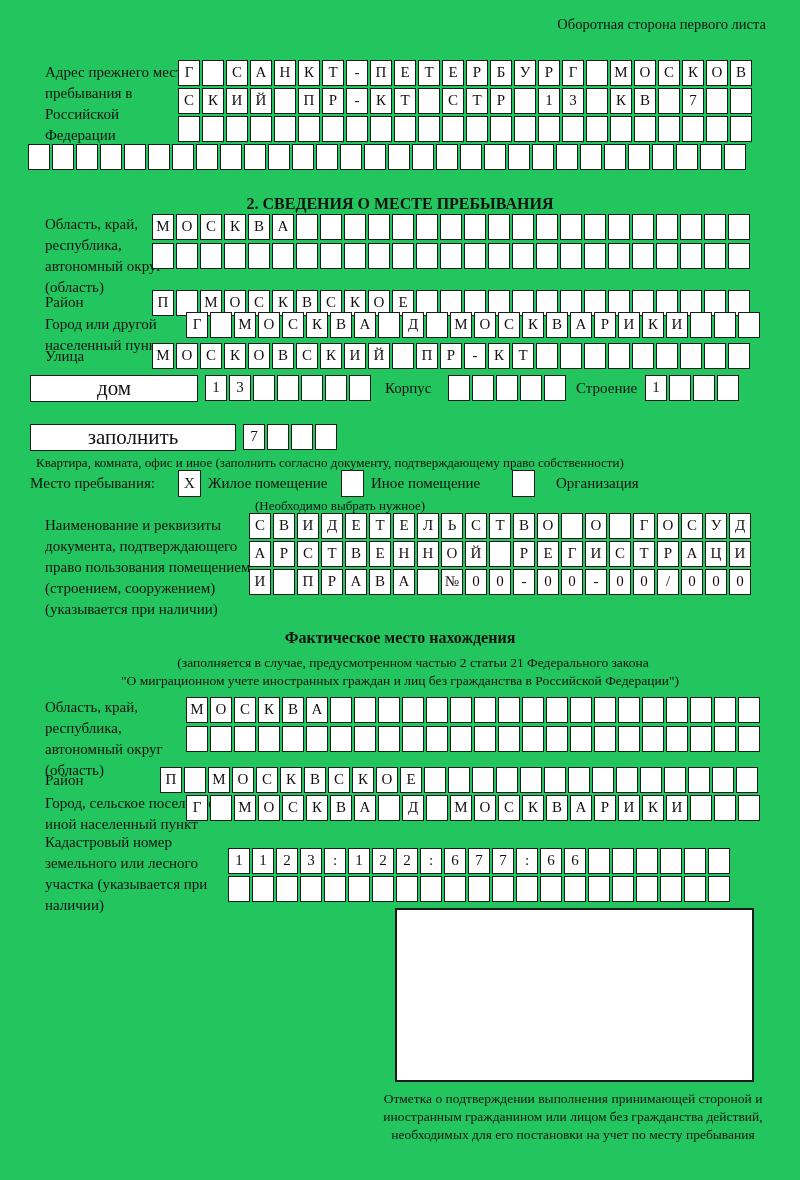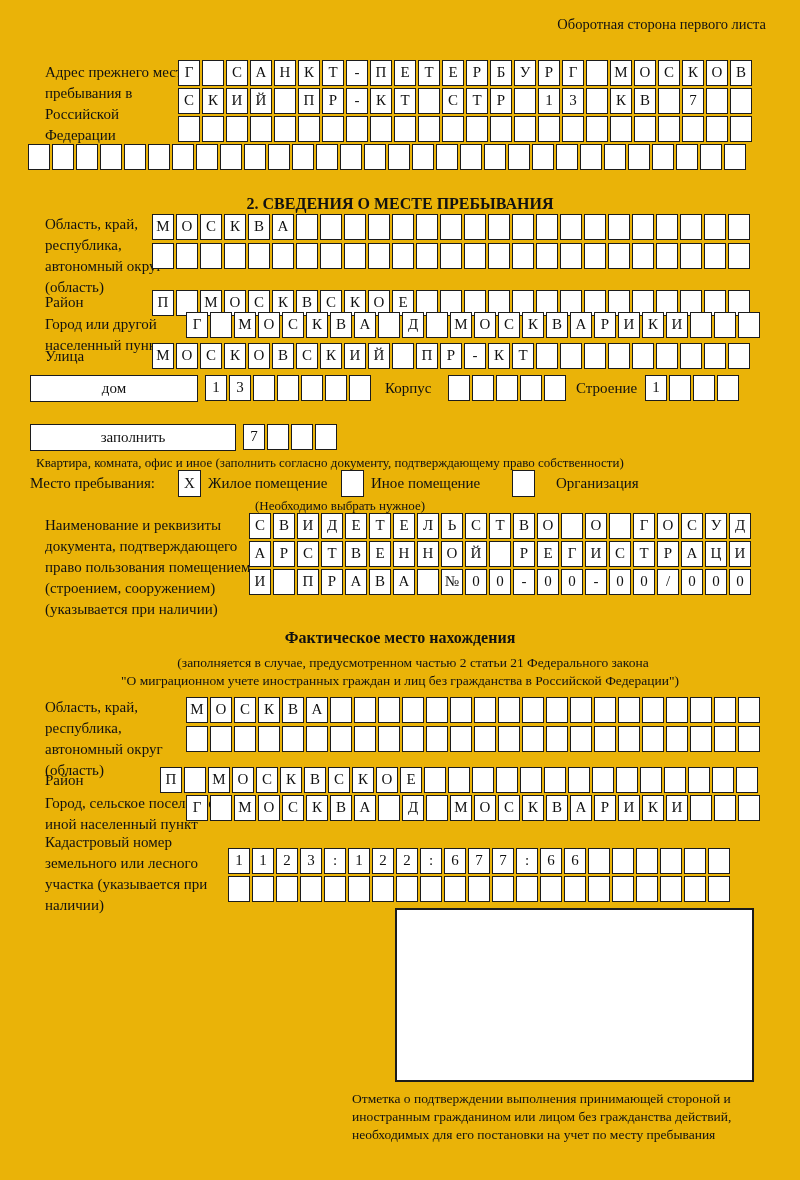--- a/index.html
+++ b/index.html
@@ -1,33 +1,33 @@
 <!DOCTYPE html>
 <html><head>
 <meta charset="utf-8">
 <style>
   html,body{margin:0;padding:0;background:#fff;}
   .page{
-    position:relative;width:800px;height:1180px;background:#eab308;overflow:hidden;
+    position:relative;width:800px;height:1180px;background:#22c55e;overflow:hidden;
     font-family:"Liberation Serif","DejaVu Serif",serif;color:#111;
   }
   .abs{position:absolute;}
   .label{position:absolute;font-size:15px;line-height:21px;color:#111;margin-left:15px;}
   .caption{position:absolute;font-size:13px;line-height:17px;color:#111;}
   .center{left:0;right:0;text-align:center;}
   .title{position:absolute;font-size:16px;font-weight:bold;color:#111;}
   .cellrow{position:absolute;white-space:nowrap;height:18px;}
   .cell{
     display:inline-block;box-sizing:border-box;width:22px;height:26px;
     border:1.7px solid #1c1c1c;margin-right:2px;text-align:center;
     font-size:15px;line-height:23px;vertical-align:top;background:#fff;
   }
   .wbox{
     position:absolute;box-sizing:border-box;border:1.7px solid #1c1c1c;height:27px;
-    text-align:center;font-size:15px;line-height:24px;background:#fff;
+    text-align:center;font-size:21px;line-height:24px;background:#fff;
   }
   .chk{
     position:absolute;box-sizing:border-box;width:23px;height:27px;
     border:1.7px solid #1c1c1c;text-align:center;font-size:15px;line-height:24px;background:#fff;
   }
   .bigbox{position:absolute;box-sizing:border-box;border:2px solid #1c1c1c;background:#fff;}
   .inline-label{position:absolute;font-size:15px;line-height:27px;}
 </style>
 </head>
 <body>
@@ -94,15 +94,15 @@
   <div class="cellrow" style="left:160px;top:767px;"><span class="cell">П</span><span class="cell"></span><span class="cell">М</span><span class="cell">О</span><span class="cell">С</span><span class="cell">К</span><span class="cell">В</span><span class="cell">С</span><span class="cell">К</span><span class="cell">О</span><span class="cell">Е</span><span class="cell"></span><span class="cell"></span><span class="cell"></span><span class="cell"></span><span class="cell"></span><span class="cell"></span><span class="cell"></span><span class="cell"></span><span class="cell"></span><span class="cell"></span><span class="cell"></span><span class="cell"></span><span class="cell"></span><span class="cell"></span></div>
 
   <div class="label" style="left:30px;top:793px;width:175px;">Город, сельское поселение, иной населенный пункт</div>
   <div class="cellrow" style="left:186px;top:795px;"><span class="cell">Г</span><span class="cell"></span><span class="cell">М</span><span class="cell">О</span><span class="cell">С</span><span class="cell">К</span><span class="cell">В</span><span class="cell">А</span><span class="cell"></span><span class="cell">Д</span><span class="cell"></span><span class="cell">М</span><span class="cell">О</span><span class="cell">С</span><span class="cell">К</span><span class="cell">В</span><span class="cell">А</span><span class="cell">Р</span><span class="cell">И</span><span class="cell">К</span><span class="cell">И</span><span class="cell"></span><span class="cell"></span><span class="cell"></span></div>
 
   <div class="label" style="left:30px;top:832px;width:180px;">Кадастровый номер земельного или лесного участка (указывается при наличии)</div>
   <div class="cellrow" style="left:228px;top:848px;"><span class="cell">1</span><span class="cell">1</span><span class="cell">2</span><span class="cell">3</span><span class="cell">:</span><span class="cell">1</span><span class="cell">2</span><span class="cell">2</span><span class="cell">:</span><span class="cell">6</span><span class="cell">7</span><span class="cell">7</span><span class="cell">:</span><span class="cell">6</span><span class="cell">6</span><span class="cell"></span><span class="cell"></span><span class="cell"></span><span class="cell"></span><span class="cell"></span><span class="cell"></span></div>
   <div class="cellrow" style="left:228px;top:876px;"><span class="cell"></span><span class="cell"></span><span class="cell"></span><span class="cell"></span><span class="cell"></span><span class="cell"></span><span class="cell"></span><span class="cell"></span><span class="cell"></span><span class="cell"></span><span class="cell"></span><span class="cell"></span><span class="cell"></span><span class="cell"></span><span class="cell"></span><span class="cell"></span><span class="cell"></span><span class="cell"></span><span class="cell"></span><span class="cell"></span><span class="cell"></span></div>
 
   <div class="bigbox" style="left:395px;top:908px;width:359px;height:174px;"></div>
-  <div class="caption" style="left:352px;top:1090px;width:442px;font-size:13.5px;line-height:18px;">Отметка о подтверждении выполнения принимающей стороной и иностранным гражданином или лицом без гражданства действий, необходимых для его постановки на учет по месту пребывания</div>
+  <div class="caption" style="left:352px;top:1090px;width:442px;text-align:center;font-size:13.5px;line-height:18px;">Отметка о подтверждении выполнения принимающей стороной и иностранным гражданином или лицом без гражданства действий, необходимых для его постановки на учет по месту пребывания</div>
 
 </div>
 
 </body></html>

